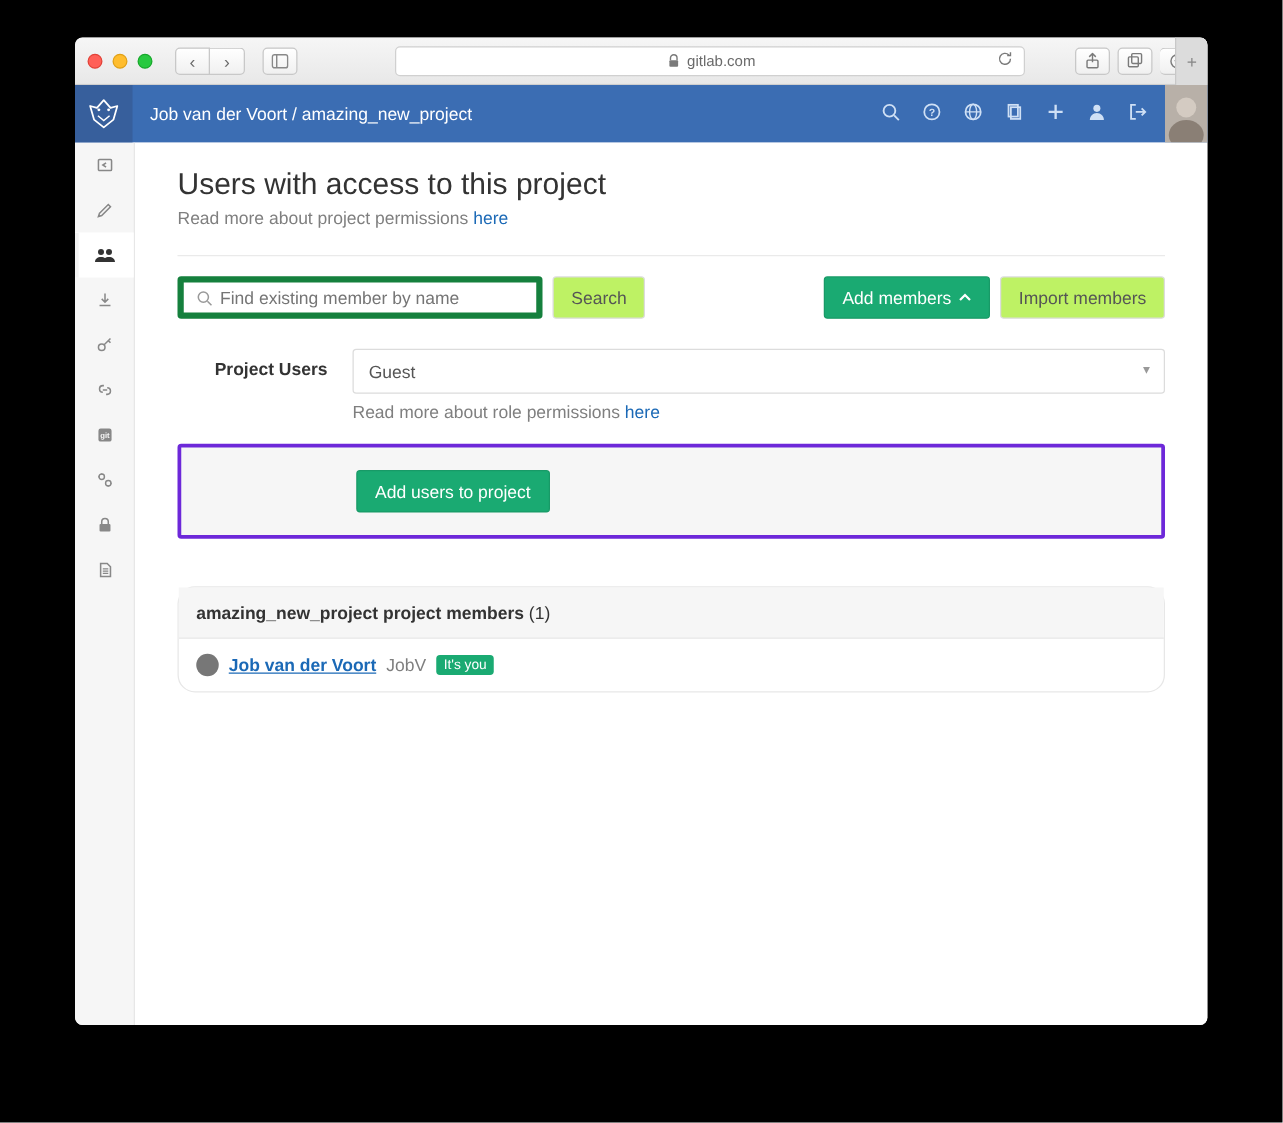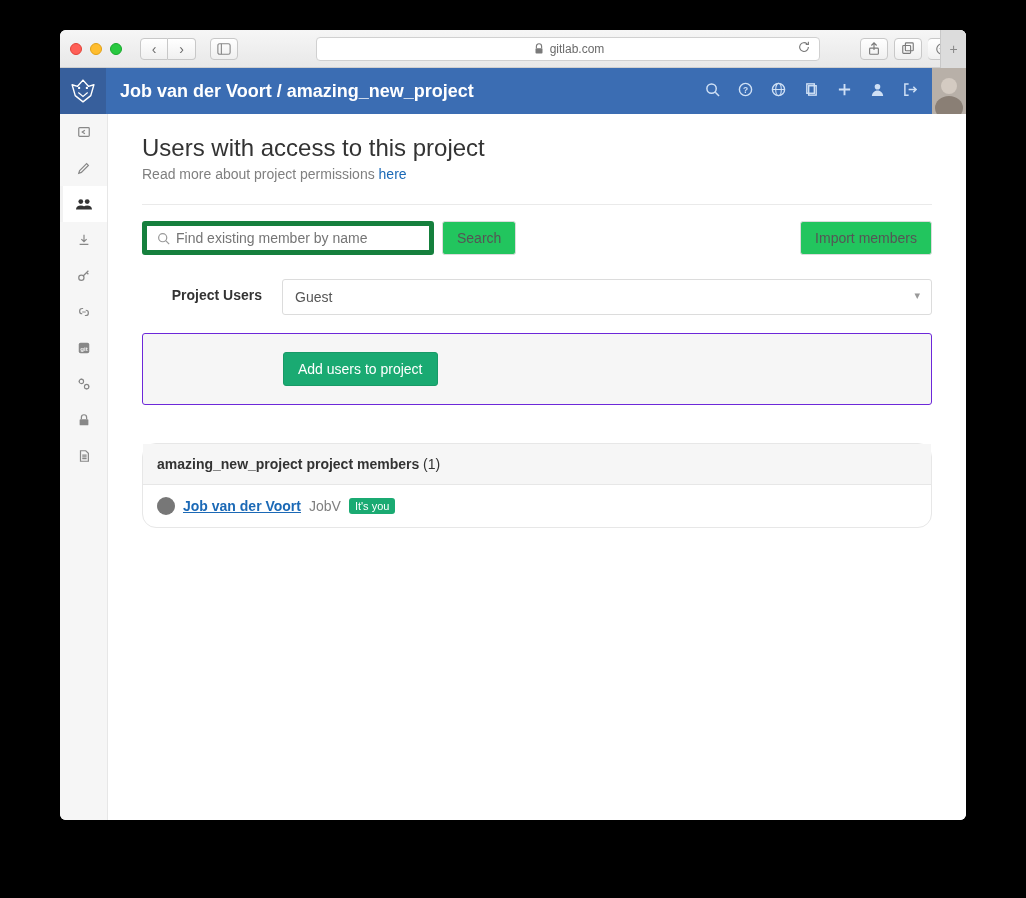--- a/index.html
+++ b/index.html
@@ -19,54 +19,54 @@
     .addr { flex: 1; margin: 0 32px 0 70px; }
     .addr-field { height: 24px; background: #fff; border: 1px solid #d0d0d0; border-radius: 4px; display: flex; align-items: center; justify-content: center; position: relative; color: #6a6a6a; font-size: 12px; gap: 4px; }
     .reload-ic { position: absolute; right: 8px; }
     .right-btns { display: flex; gap: 6px; }
     .newtab { width: 26px; height: 38px; background: #dcdcdc; border-left: 1px solid #c8c8c8; position: absolute; right: 0; top: 0; display: flex; align-items: center; justify-content: center; color: #878787; }
 
     .app { display: flex; flex-direction: column; height: calc(100% - 38px); }
     .topnav { height: 46px; background: #3b6db3; color: #fff; display: flex; align-items: center; padding: 0 12px; gap: 10px; }
     .logo-box { width: 46px; height: 46px; background: #375f9c; display: flex; align-items: center; justify-content: center; margin-left: -12px; margin-right: 4px; }
     .logo-svg { width: 28px; height: 28px; }
-    .breadcrumb { font-size: 18px; font-weight: 700; flex: 1; }
+    .breadcrumb { font-size: 14px; font-weight: 400; flex: 1; }
     .breadcrumb a { color: #fff; text-decoration: none; }
     .topicons { display: flex; gap: 18px; align-items: center; color: #cfe0f5; font-size: 15px; }
     .topicons span { cursor: pointer; }
     .avatar { width: 34px; height: 46px; background: #aaa; display: flex; align-items: center; justify-content: center; margin-right: -12px; margin-left: 4px; overflow: hidden; }
 
     .body-row { flex: 1; display: flex; overflow: hidden; }
     .sidebar { width: 48px; background: #f6f6f6; border-right: 1px solid #e7e7e7; display: flex; flex-direction: column; }
     .side-item { height: 36px; display: flex; align-items: center; justify-content: center; color: #888; font-size: 15px; }
     .side-item.active { background: #fff; color: #333; box-shadow: inset 3px 0 0 rgba(0,0,0,0.05); }
 
     .content { flex: 1; background: #fff; padding: 20px 34px 30px 34px; overflow: auto; }
     h1.page-title { font-size: 24px; font-weight: 400; color: #333; margin-bottom: 4px; }
     .subtitle { color: #7f7f7f; font-size: 14px; margin-bottom: 22px; }
     .subtitle a, a.link { color: #1b69b6; text-decoration: none; }
     hr.sep { border: none; border-top: 1px solid #eaeaea; margin-bottom: 16px; }
 
     .row-actions { display: flex; align-items: center; gap: 8px; margin-bottom: 24px; }
     .input-search { flex: 0 0 292px; height: 34px; border: 5px solid #15803d; border-radius: 3px; padding: 0 10px; display: flex; align-items: center; gap: 6px; color: #999; }
     .input-search input { border: none; outline: none; font-size: 14px; flex: 1; color: #555; }
-    .btn { height: 34px; padding: 0 14px; border-radius: 3px; border: 1px solid #dcdcdc; background: #22c55e; color: #555; font-size: 14px; display: inline-flex; align-items: center; gap: 6px; cursor: pointer; font-weight: 400; }
+    .btn { height: 34px; padding: 0 14px; border-radius: 3px; border: 1px solid #dcdcdc; background: #bef264; color: #555; font-size: 14px; display: inline-flex; align-items: center; gap: 6px; cursor: pointer; font-weight: 400; }
     .btn-green { background: #1aaa72; border-color: #189a67; color: #fff; }
     .spacer { flex: 1; }
 
     .form-row { display: flex; margin-bottom: 18px; }
     .form-label { width: 140px; text-align: right; padding-right: 20px; padding-top: 8px; font-weight: 600; color: #333; }
     .form-body { flex: 1; }
     .wide-input { width: 100%; height: 36px; border: 1px solid #dcdcdc; border-radius: 3px; padding: 0 12px; font-size: 14px; color: #555; outline: none; }
     .wide-input::placeholder { color: #aaa; }
     .help-text { color: #7f7f7f; font-size: 14px; margin-top: 6px; }
     .select-wrap { position: relative; }
     .select-wrap::after { content: "▾"; position: absolute; right: 12px; top: 10px; color: #999; font-size: 11px; pointer-events: none; }
 
-    .submit-bar { background: #f6f6f6; border: 1px solid #6d28d9; border-radius: 3px; padding: 18px 25px 18px 140px; margin-top: 6px; }
+    .submit-bar { background: #f6f6f6; border: 3px solid #6d28d9; border-radius: 3px; padding: 18px 25px 18px 140px; margin-top: 6px; }
 
     .panel { border: 1px solid #e7e7e7; border-radius: 14px; margin-top: 38px; }
     .panel-head { background: #f6f6f6; padding: 12px 14px; font-size: 14px; color: #333; border-bottom: 1px solid #e7e7e7; }
     .panel-head strong { font-weight: 600; }
     .panel-body { padding: 12px 14px; display: flex; align-items: center; gap: 8px; }
     .mini-avatar { width: 18px; height: 18px; border-radius: 50%; background: #777; display: inline-block; }
     .uname { color: #1b69b6; font-weight: 600; }
     .uhandle { color: #7f7f7f; }
     .badge { background: #1aaa72; color: #fff; font-size: 11px; padding: 2px 6px; border-radius: 3px; font-weight: 500; }
 
@@ -257,30 +257,39 @@
         <div class="row-actions">
           <div class="input-search">
             <svg width="13" height="13" viewBox="0 0 16 16">
                 <circle cx="7" cy="7" r="5" fill="none" stroke="#999" stroke-width="1.5"></circle>
                 <line x1="11" y1="11" x2="15" y2="15" stroke="#999" stroke-width="1.5"></line>
               </svg>
             <input type="text" placeholder="Find existing member by name" style="">
           </div>
           <button class="btn">Search</button>
           <div class="spacer"></div>
+          <button class="btn btn-green">
+            <span>Add members</span>
+            <svg width="10" height="10" viewBox="0 0 10 10">
+                <path d="M1 7l4-4 4 4" fill="none" stroke="#fff" stroke-width="1.8"></path>
+              </svg>
+          </button>
           <button class="btn">Import members</button>
         </div>
 
 
         <div class="form-row">
           <div class="form-label">Project Users</div>
           <div class="form-body">
             <div class="select-wrap">
               <input class="wide-input" readonly="" value="Guest" style="">
             </div>
+            <div class="help-text">
+              <span>Read more about role permissions </span><a href="#" class="link">here</a>
+            </div>
           </div>
         </div>
 
         <div class="submit-bar">
           <button class="btn btn-green">Add users to project</button>
         </div>
 
         <div class="panel">
           <div class="panel-head">
             <strong><span>amazing_new_project project members</span></strong>

